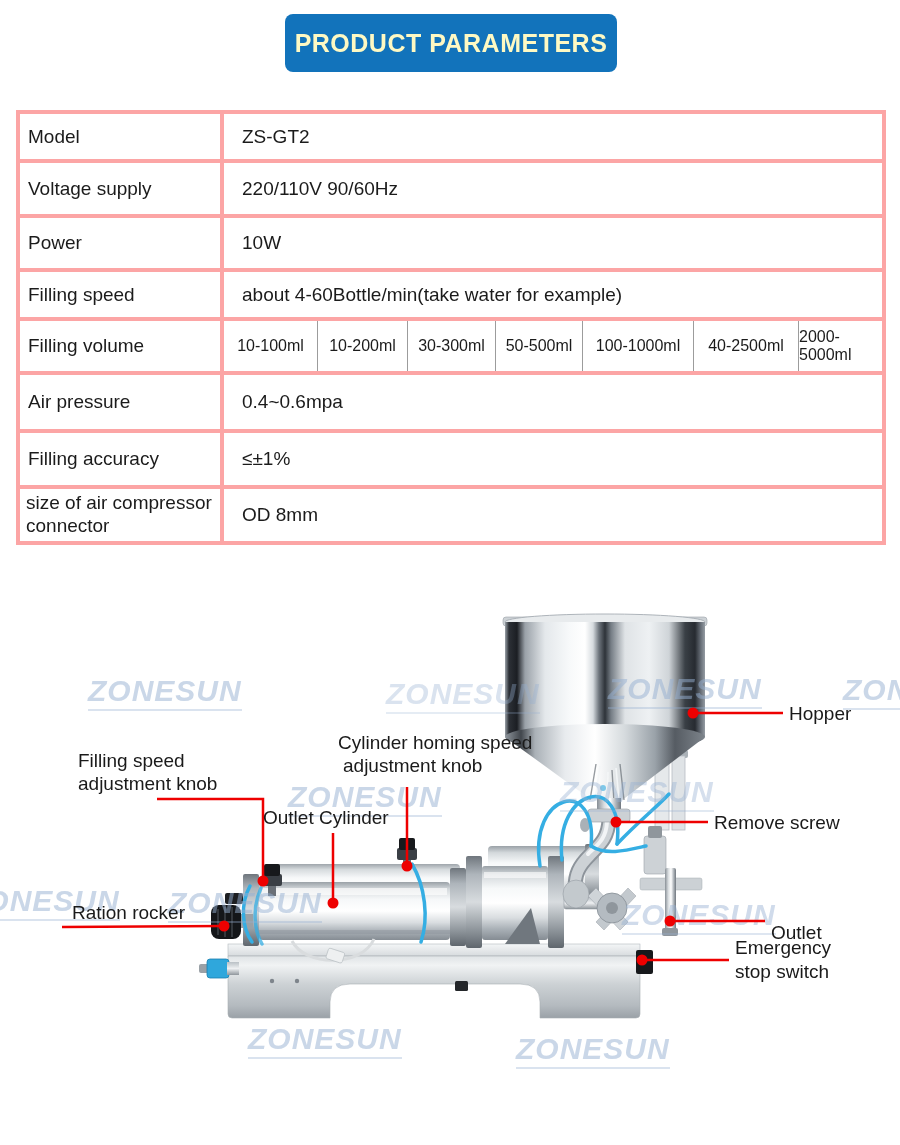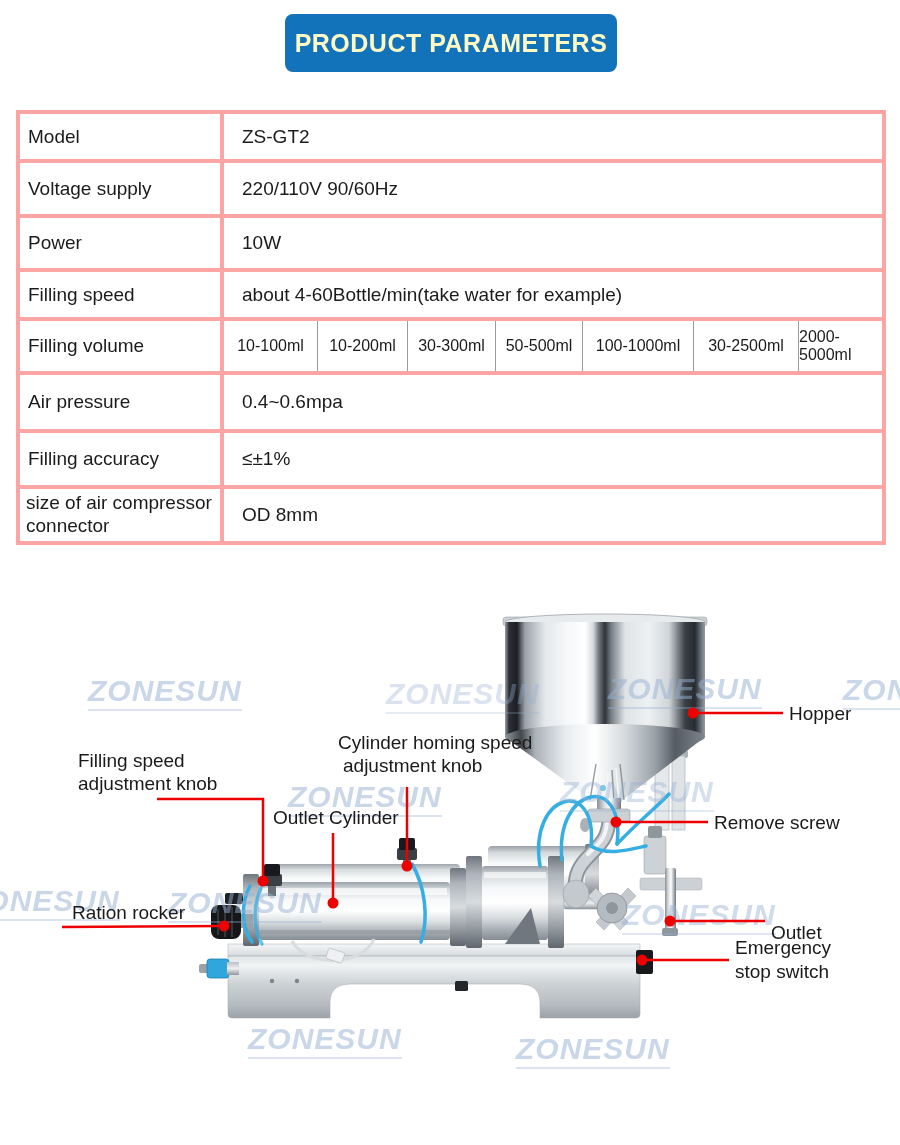--- a/index.html
+++ b/index.html
@@ -33,21 +33,21 @@
   svg.layer{position:absolute;left:0;top:0;}
   #machine-svg{z-index:1;} #annot-svg{z-index:3;}
   .wm{position:absolute;z-index:2;font-style:italic;font-weight:bold;font-size:30px;
       letter-spacing:1px;color:rgba(150,175,210,0.50);
       border-bottom:2px solid rgba(150,175,210,0.35);padding-bottom:1px;white-space:nowrap;}
   .dlabel{position:absolute;z-index:4;font-size:19px;line-height:23px;color:#1a1a1a;white-space:nowrap;}
   .dlabel span{display:block;}
   #lbl-filling-speed{left:78px;top:194px;}
   #lbl-homing{left:338px;top:176px;}
   #lbl-homing span:nth-child(2){padding-left:5px;}
-  #lbl-outlet-cyl{left:273px;top:251px;}
+  #lbl-outlet-cyl{left:263px;top:251px;}
   #lbl-ration{left:72px;top:346px;}
   #lbl-hopper{left:789px;top:147px;}
   #lbl-remove{left:714px;top:256px;}
   #lbl-outlet{left:771px;top:354px;margin-top:12px;}
   #lbl-emergency{left:735px;top:381px;line-height:24px;}
   
   #wm1{left:88px;top:119px;} #wm2{left:386px;top:122px;opacity:.7;} #wm3{left:608px;top:117px;}
   #wm4{left:843px;top:118px;} #wm5{left:288px;top:225px;} #wm6{left:560px;top:220px;opacity:.8;}
   #wm7{left:-34px;top:329px;} #wm8{left:168px;top:331px;} #wm9{left:622px;top:343px;opacity:.9;}
   #wm10{left:248px;top:467px;} #wm11{left:516px;top:477px;}
@@ -81,21 +81,21 @@
     </tr>
     <tr class="r4">
       <td class="lbl">Filling volume</td>
       <td class="vol">
         <div class="volwrap">
           <div class="volcell v0">10-100ml</div>
           <div class="volcell v1">10-200ml</div>
           <div class="volcell v2">30-300ml</div>
           <div class="volcell v3">50-500ml</div>
           <div class="volcell v4">100-1000ml</div>
-          <div class="volcell v5">30-2500ml</div>
+          <div class="volcell v5">40-2500ml</div>
           <div class="volcell v6">2000-5000ml</div>
         </div>
       </td>
     </tr>
     <tr class="r5">
       <td class="lbl">Air pressure</td>
       <td class="val">0.4~0.6mpa</td>
     </tr>
     <tr class="r6">
       <td class="lbl">Filling accuracy</td>

